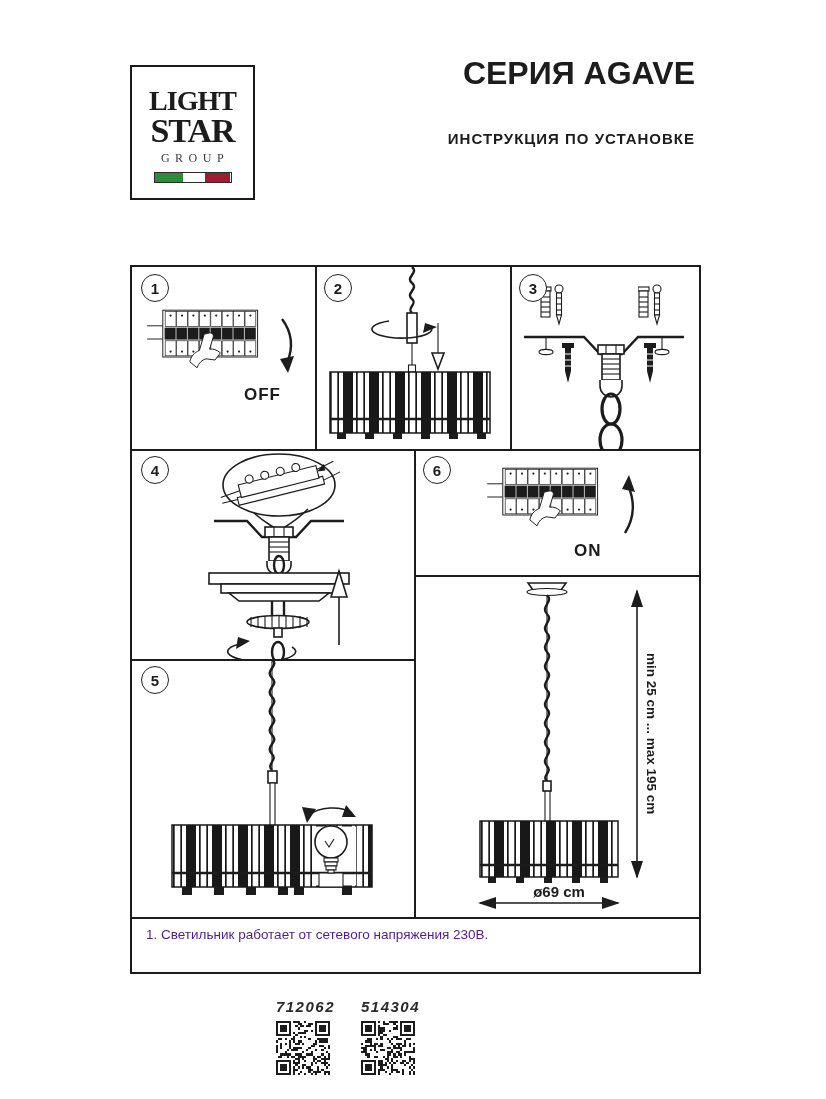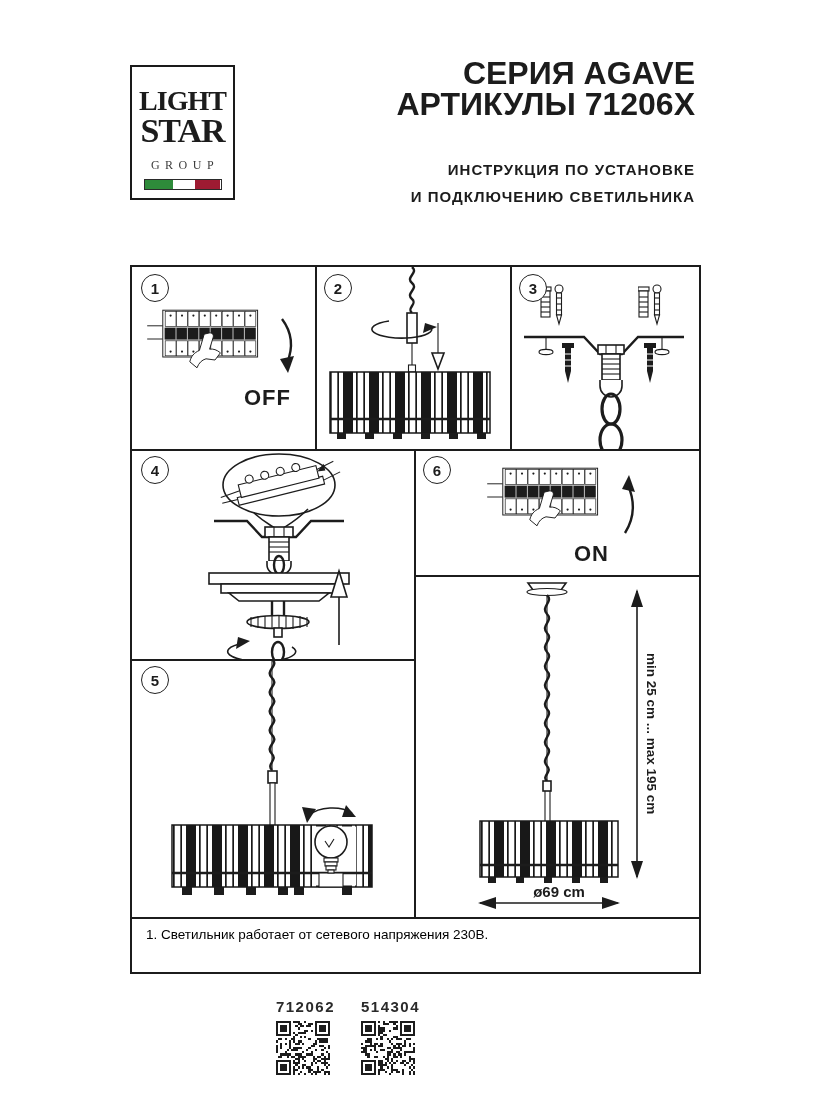--- a/index.html
+++ b/index.html
@@ -1,23 +1,23 @@
 <!DOCTYPE html>
 <html><head>
 <meta charset="utf-8">
 <style>
   html,body{margin:0;padding:0;background:#fff;}
   .page{position:relative;width:826px;height:1099px;background:#fff;overflow:hidden;
         font-family:"Liberation Sans",sans-serif;color:#1c1c1c;}
   
-  .logo-box{position:absolute;left:130px;top:65px;width:105px;height:135px;
+  .logo-box{position:absolute;left:130px;top:65px;width:125px;height:135px;
             border:2px solid #1a1a1a;box-sizing:border-box;text-align:center;padding-top:20px;}
   .logo-light{font-family:"Liberation Serif",serif;font-weight:bold;font-size:28px;line-height:28px;letter-spacing:-1px;}
   .logo-star{font-family:"Liberation Serif",serif;font-weight:bold;font-size:34px;line-height:32px;letter-spacing:-1px;}
-  .logo-group{font-family:"Liberation Serif",serif;font-size:12px;letter-spacing:5.5px;color:#3c3c3c;margin-top:11px;text-indent:5px;}
+  .logo-group{font-family:"Liberation Serif",serif;font-size:12px;letter-spacing:5.5px;color:#3c3c3c;margin-top:4px;text-indent:5px;}
   .logo-flag{width:76px;height:9px;margin:6px auto 0;border:1px solid #2a2a2a;display:flex;}
   .logo-flag span{display:block;height:100%;}
   .title-block{position:absolute;right:131px;top:58px;text-align:right;font-weight:bold;}
   .t-series{font-size:32px;line-height:31px;letter-spacing:0px;}
   .t-instr{font-size:15px;line-height:27px;letter-spacing:1px;}
   .t-gap{height:36px;}
   
   .board{position:absolute;left:130px;top:265px;width:567px;height:705px;
          border:2px solid #1c1c1c;box-sizing:content-box;}
   .dv{position:absolute;background:#1c1c1c;}
@@ -27,36 +27,36 @@
   .p3{left:378px;top:0;width:189px;height:182px;}
   .p4{left:0;top:182px;width:282px;height:210px;}
   .p6{left:282px;top:182px;width:285px;height:126px;}
   .p5{left:0;top:392px;width:282px;height:258px;}
   .pd{left:282px;top:308px;width:285px;height:342px;}
   .pn{left:0;top:650px;width:567px;height:55px;padding:8px 0 0 14px;box-sizing:border-box;}
   .badge{position:absolute;left:9px;top:7px;width:26px;height:26px;border:1.6px solid #222;
          border-radius:50%;font-size:15px;font-weight:bold;display:flex;align-items:center;
          justify-content:center;background:#fff;z-index:3;}
   .panel svg.draw{position:absolute;left:0;top:0;}
-  .switch-label{position:absolute;font-size:22px;font-weight:bold;letter-spacing:1px;}
-  .note-line{font-size:13.5px;line-height:19px;color:#000000;}
+  .switch-label{position:absolute;font-size:17px;font-weight:bold;letter-spacing:1px;}
+  .note-line{font-size:13.5px;line-height:19px;color:#4c1d95;}
   .vdim-label{position:absolute;left:230px;top:78px;writing-mode:vertical-rl;
               font-size:13.5px;font-weight:bold;white-space:nowrap;}
   .hdim-label{position:absolute;left:85px;top:308px;width:120px;text-align:center;
               font-size:15px;font-weight:bold;}
   
   .s{stroke:#1c1c1c;stroke-width:1.6;fill:none;}
   .sth{stroke:#1c1c1c;stroke-width:1.1;fill:none;}
   .sf{stroke:#1c1c1c;stroke-width:1.6;fill:#fff;}
   .sfth{stroke:#1c1c1c;stroke-width:1.1;fill:#fff;}
   .s2{stroke:#1c1c1c;stroke-width:2.4;fill:none;}
   .s3{stroke:#1c1c1c;stroke-width:3.2;fill:none;}
   .bk{fill:#1c1c1c;stroke:none;}
   
-  .footer{position:absolute;left:0;top:998px;width:696px;display:flex;justify-content:center;gap:26px;}
+  .footer{position:absolute;left:0;top:998px;width:696px;display:flex;justify-content:center;gap:26px;font-style:italic;}
   .art{text-align:center;}
   .art-code{font-size:15px;font-weight:bold;letter-spacing:1.5px;color:#2a2a2a;}
   .art svg{margin-top:6px;display:block;}
 </style>
 </head>
 <body>
 
 <svg width="0" height="0" style="position:absolute">
   <defs>
     <pattern id="crystal" width="26" height="8" patternUnits="userSpaceOnUse">
@@ -148,24 +148,22 @@
     <div class="logo-star">STAR</div>
     <div class="logo-group">GROUP</div>
     <div class="logo-flag">
       <span style="width:38%;background:#2e8b3a"></span>
         <span style="width:28%;background:#ffffff"></span>
         <span style="width:34%;background:#9e1b32"></span>
     </div>
   </div>
   <div class="title-block">
     <div class="t-series">СЕРИЯ AGAVE</div>
-    <div class="t-series">АРТИКУЛЫ 71206X</div>
     <div class="t-gap"></div>
     <div class="t-instr">ИНСТРУКЦИЯ ПО УСТАНОВКЕ</div>
-    <div class="t-instr">И ПОДКЛЮЧЕНИЮ СВЕТИЛЬНИКА</div>
   </div>
 
   <div class="board">
     <div class="dv" style="left:183px;top:0;width:1.5px;height:182px"></div>
     <div class="dv" style="left:378px;top:0;width:1.5px;height:182px"></div>
     <div class="dv" style="left:0;top:182px;width:567px;height:1.5px"></div>
     <div class="dv" style="left:282px;top:182px;width:1.5px;height:468px"></div>
     <div class="dv" style="left:282px;top:308px;width:285px;height:1.5px"></div>
     <div class="dv" style="left:0;top:392px;width:282px;height:1.5px"></div>
     <div class="dv" style="left:0;top:650px;width:567px;height:1.5px"></div>

